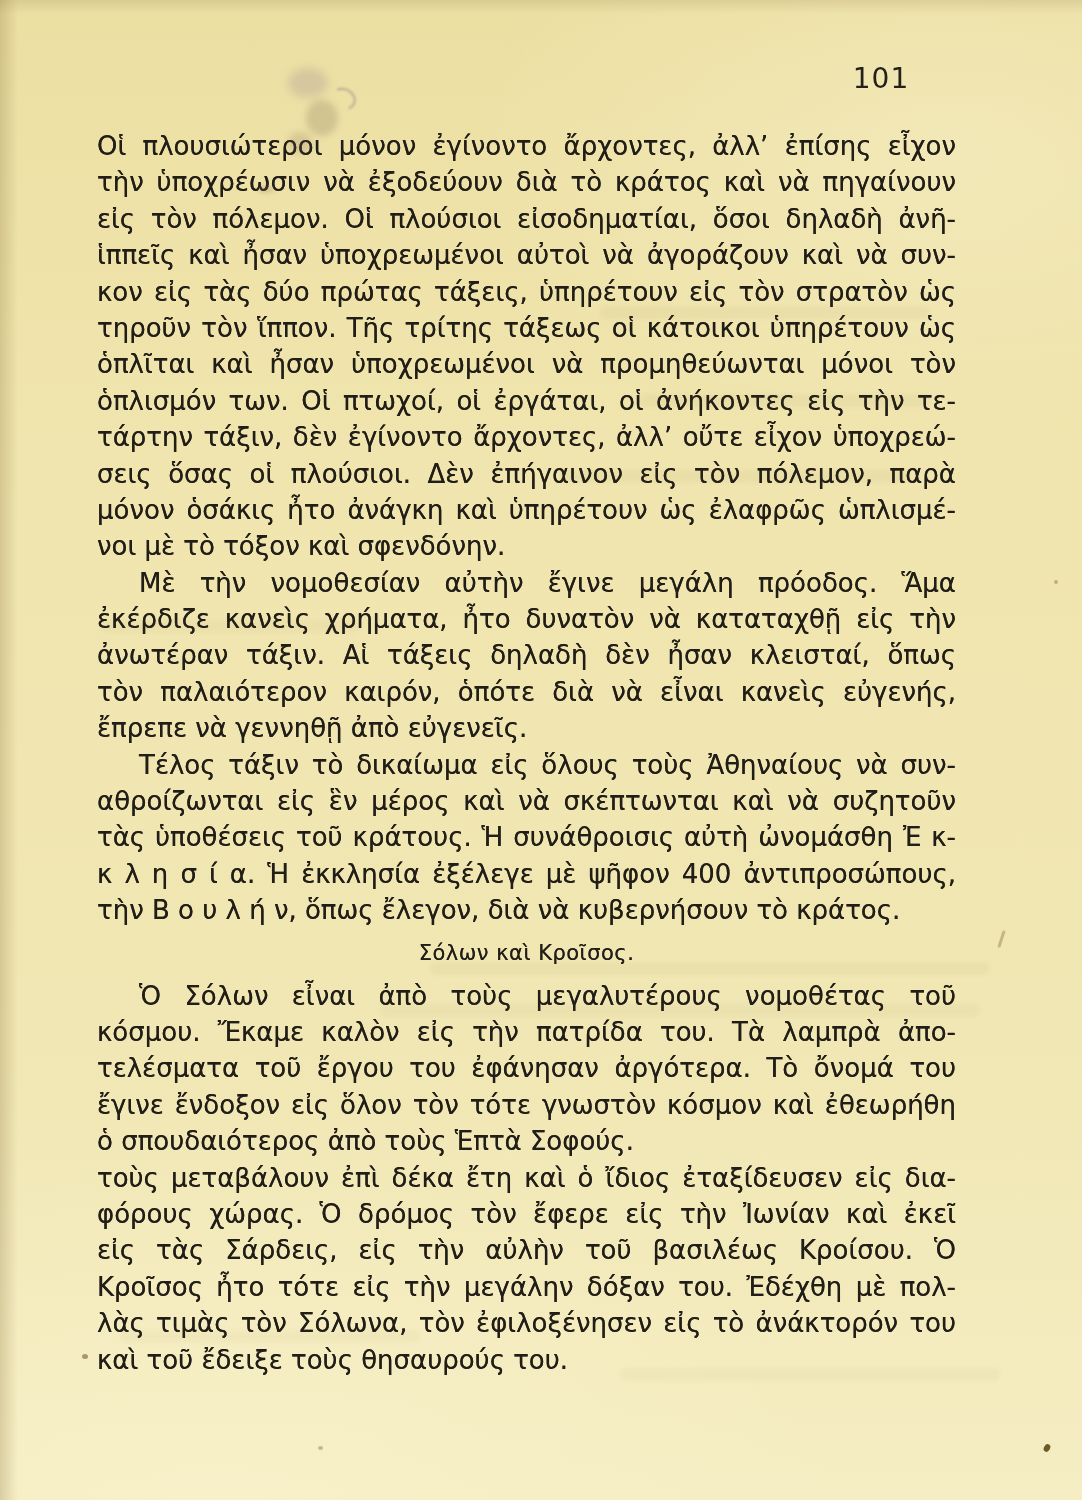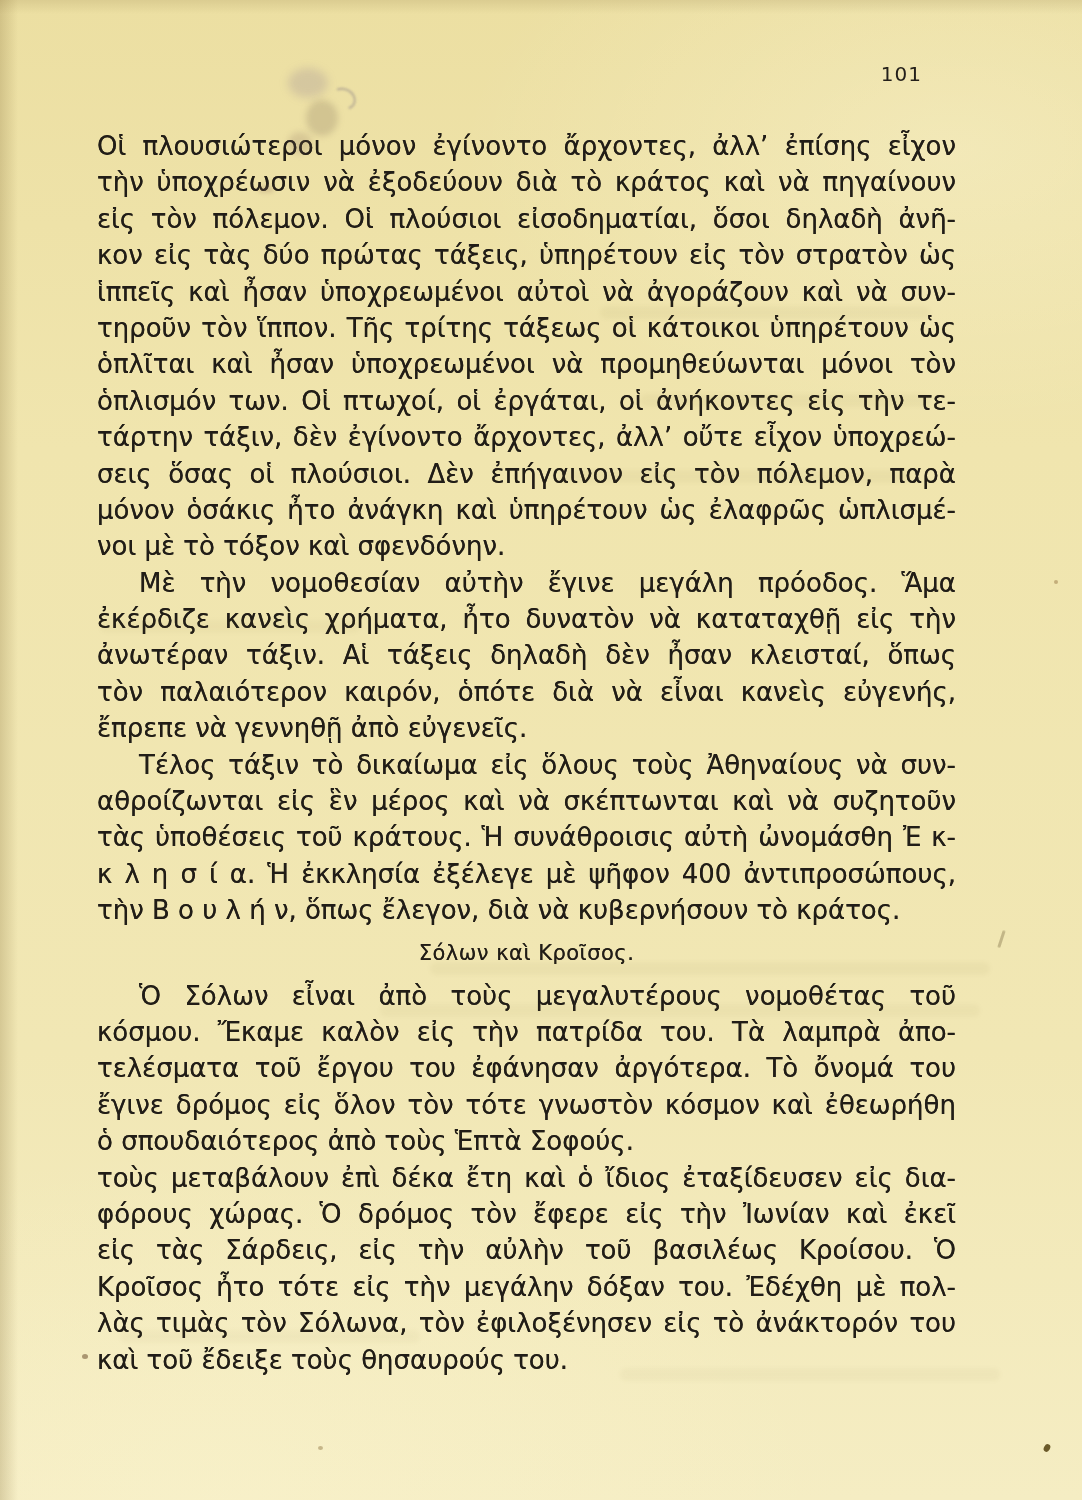--- a/index.html
+++ b/index.html
@@ -21,21 +21,21 @@
     background: linear-gradient(90deg, rgba(130,108,55,0.25), rgba(130,108,55,0) 90%);
     pointer-events: none;
   }
   .page::after {
     content: ""; position: absolute; left: 0; top: 0; right: 0; height: 14px;
     background: linear-gradient(180deg, rgba(130,108,55,0.16), rgba(130,108,55,0));
     pointer-events: none;
   }
   .page-number {
     position: absolute; top: 62px; left: 840px; width: 82px;
-    text-align: right; font-size: 20px; letter-spacing: 1px;
+    text-align: center; font-size: 28px; letter-spacing: 1px;
     color: #24201a;
   }
   .text-block {
     position: absolute; left: 77px; top: 128px; width: 859px;
     font-size: 26px;
     text-shadow: 0 0 0.6px rgba(32,28,22,0.85);
     margin-left: 20px;
   }
   .paragraph { margin: 0; }
   .line {
@@ -90,22 +90,22 @@
 
 <div class="page">
 
   <div class="page-number">101</div>
 
   <div class="text-block" id="text-block">
       <div class="paragraph">
         <div class="line">Οἱ πλουσιώτεροι μόνον ἐγίνοντο ἄρχοντες, ἀλλ’ ἐπίσης εἶχον</div>
         <div class="line">τὴν ὑποχρέωσιν νὰ ἐξοδεύουν διὰ τὸ κράτος καὶ νὰ πηγαίνουν</div>
         <div class="line">εἰς τὸν πόλεμον. Οἱ πλούσιοι εἰσοδηματίαι, ὅσοι δηλαδὴ ἀνῆ-</div>
+        <div class="line">ἱππεῖς καὶ ἦσαν ὑποχρεωμένοι αὐτοὶ νὰ ἀγοράζουν καὶ νὰ συν-</div>
         <div class="line">κον εἰς τὰς δύο πρώτας τάξεις, ὑπηρέτουν εἰς τὸν στρατὸν ὡς</div>
-        <div class="line">ἱππεῖς καὶ ἦσαν ὑποχρεωμένοι αὐτοὶ νὰ ἀγοράζουν καὶ νὰ συν-</div>
         <div class="line">τηροῦν τὸν ἵππον. Τῆς τρίτης τάξεως οἱ κάτοικοι ὑπηρέτουν ὡς</div>
         <div class="line">ὁπλῖται καὶ ἦσαν ὑποχρεωμένοι νὰ προμηθεύωνται μόνοι τὸν</div>
         <div class="line">ὁπλισμόν των. Οἱ πτωχοί, οἱ ἐργάται, οἱ ἀνήκοντες εἰς τὴν τε-</div>
         <div class="line">τάρτην τάξιν, δὲν ἐγίνοντο ἄρχοντες, ἀλλ’ οὔτε εἶχον ὑποχρεώ-</div>
         <div class="line">σεις ὅσας οἱ πλούσιοι. Δὲν ἐπήγαινον εἰς τὸν πόλεμον, παρὰ</div>
         <div class="line">μόνον ὁσάκις ἦτο ἀνάγκη καὶ ὑπηρέτουν ὡς ἐλαφρῶς ὡπλισμέ-</div>
         <div class="line last">νοι μὲ τὸ τόξον καὶ σφενδόνην.</div>
       </div>
       <div class="paragraph">
         <div class="line first">Μὲ τὴν νομοθεσίαν αὐτὴν ἔγινε μεγάλη πρόοδος. Ἅμα</div>
@@ -119,21 +119,21 @@
         <div class="line">αθροίζωνται εἰς ἓν μέρος καὶ νὰ σκέπτωνται καὶ νὰ συζητοῦν διὰ</div>
         <div class="line">τὰς ὑποθέσεις τοῦ κράτους. Ἡ συνάθροισις αὐτὴ ὠνομάσθη Ἐ κ-</div>
         <div class="line">κ λ η σ ί α. Ἡ ἐκκλησία ἐξέλεγε μὲ ψῆφον 400 ἀντιπροσώπους,</div>
         <div class="line last">τὴν Β ο υ λ ή ν, ὅπως ἔλεγον, διὰ νὰ κυβερνήσουν τὸ κράτος.</div>
       </div>
       <div class="heading">Σόλων καὶ Κροῖσος.</div>
       <div class="paragraph">
         <div class="line first">Ὁ Σόλων εἶναι ἀπὸ τοὺς μεγαλυτέρους νομοθέτας τοῦ</div>
         <div class="line">κόσμου. Ἔκαμε καλὸν εἰς τὴν πατρίδα του. Τὰ λαμπρὰ ἀπο-</div>
         <div class="line">τελέσματα τοῦ ἔργου του ἐφάνησαν ἀργότερα. Τὸ ὄνομά του</div>
-        <div class="line">ἔγινε δρόμος εἰς ὅλον τὸν τότε γνωστὸν κόσμον καὶ ἐθεωρήθη</div>
+        <div class="line">ἔγινε ἔνδοξον εἰς ὅλον τὸν τότε γνωστὸν κόσμον καὶ ἐθεωρήθη</div>
         <div class="line last">ὁ σπουδαιότερος ἀπὸ τοὺς Ἑπτὰ Σοφούς.</div>
       </div>
       <div class="paragraph">
         <div class="line">τοὺς μεταβάλουν ἐπὶ δέκα ἔτη καὶ ὁ ἴδιος ἐταξίδευσεν εἰς δια-</div>
         <div class="line">φόρους χώρας. Ὁ δρόμος τὸν ἔφερε εἰς τὴν Ἰωνίαν καὶ ἐκεῖ</div>
         <div class="line">εἰς τὰς Σάρδεις, εἰς τὴν αὐλὴν τοῦ βασιλέως Κροίσου. Ὁ</div>
         <div class="line">Κροῖσος ἦτο τότε εἰς τὴν μεγάλην δόξαν του. Ἐδέχθη μὲ πολ-</div>
         <div class="line">λὰς τιμὰς τὸν Σόλωνα, τὸν ἐφιλοξένησεν εἰς τὸ ἀνάκτορόν του</div>
         <div class="line last">καὶ τοῦ ἔδειξε τοὺς θησαυρούς του.</div>
       </div>

